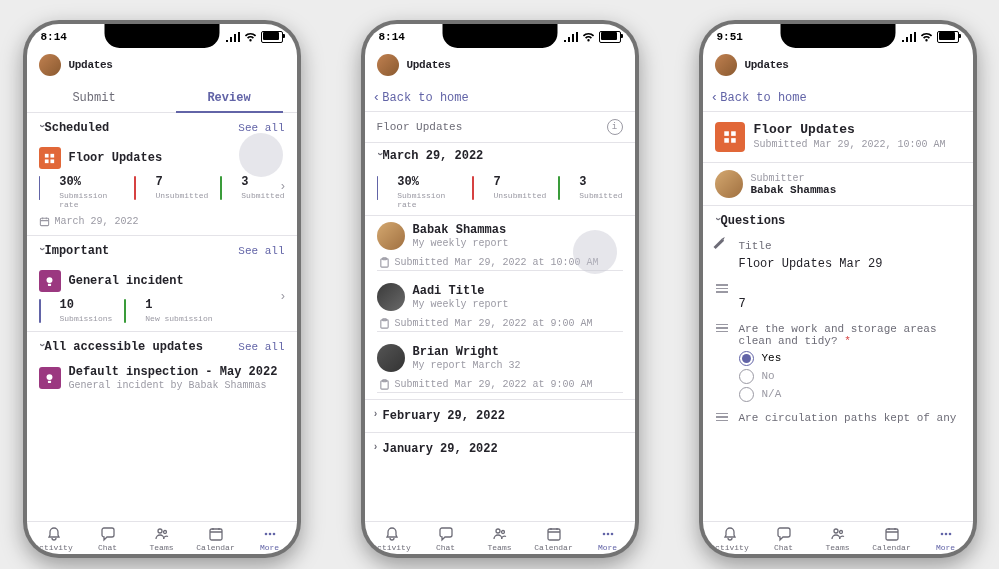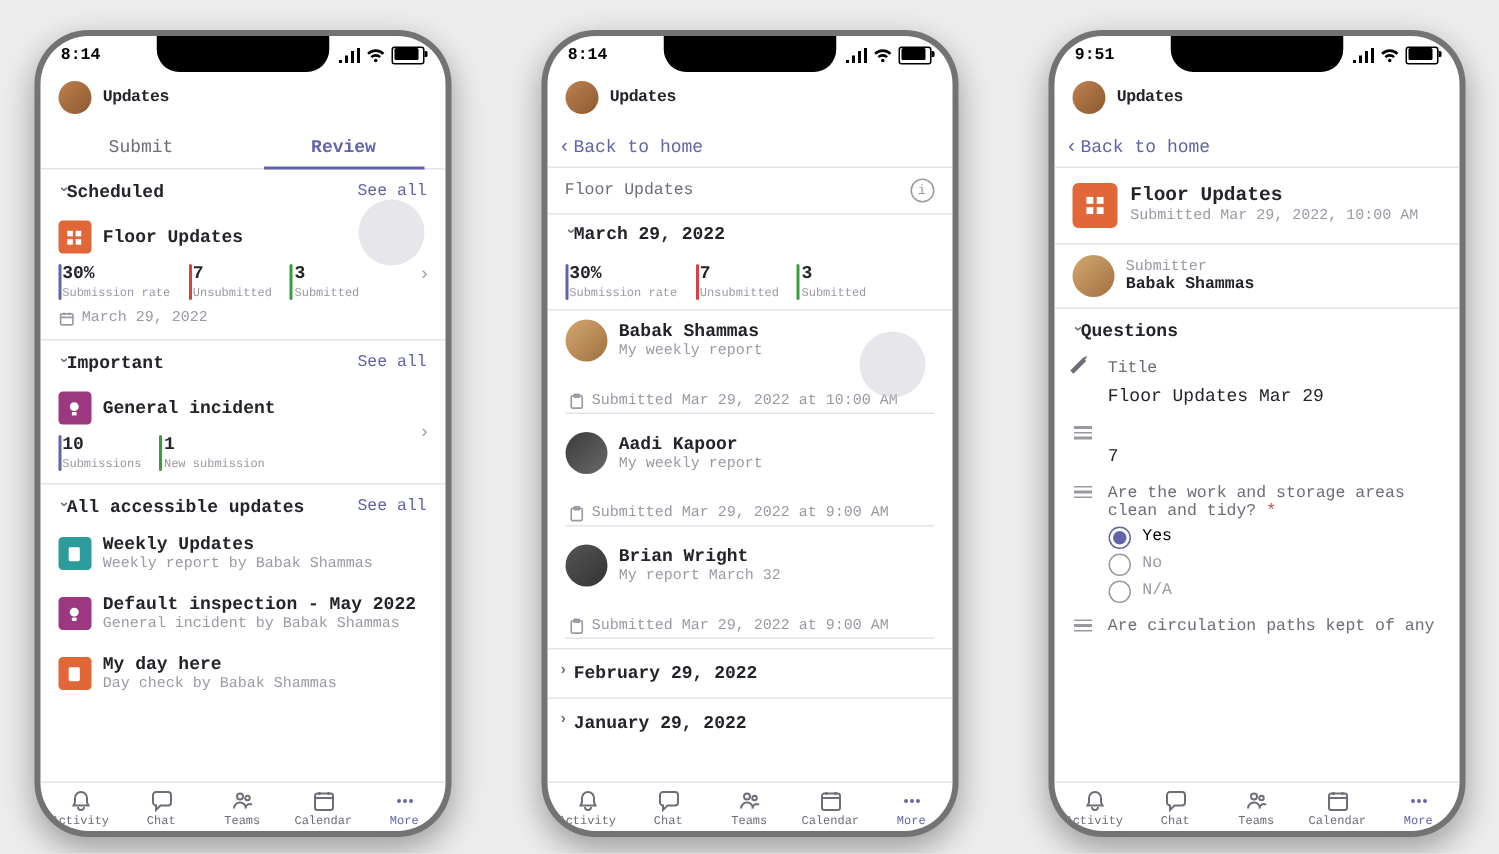--- a/index.html
+++ b/index.html
@@ -51,34 +51,34 @@
   .grp .chev.right{transform:none;}
   .seeall{font-size:11px;color:var(--accent);cursor:pointer;}
   
   .card{padding:8px 12px;border-bottom:1px solid var(--border);position:relative;}
   .cardtop{display:flex;align-items:center;gap:8px;}
   .tile{width:22px;height:22px;border-radius:3px;display:flex;align-items:center;justify-content:center;flex:none;}
   .tile svg, .tile .ic{width:13px;height:13px;}
   .cardtitle{font-size:12px;font-weight:700;color:var(--txt);}
   .chevr{position:absolute;right:10px;top:50%;transform:translateY(-50%);color:var(--txt3);font-size:12px;}
   .metrics{display:flex;align-items:stretch;gap:12px;margin-top:7px;}
-  .metric{display:flex;gap:1px;align-items:center;}
+  .metric{display:flex;gap:19px;align-items:flex-start;}
   .mbar{width:2px;height:24px;border-radius:2px;}
   .metric .num{font-size:12px;font-weight:700;color:var(--txt);line-height:1;}
   .metric .lab{font-size:8px;color:var(--txt3);margin-top:3px;}
   .dateline{display:flex;align-items:center;gap:5px;font-size:10px;color:var(--txt3);margin-top:7px;}
   .calicon{width:11px;height:11px;}
   
   .row{display:flex;align-items:center;gap:8px;padding:7px 12px;}
   .rowtxt .t{font-size:12px;font-weight:700;color:var(--txt);}
   .rowtxt .s{font-size:10px;color:var(--txt3);margin-top:1px;}
   
   .person{padding:6px 12px;}
   .prow{display:flex;align-items:center;gap:8px;}
-  .psub{display:flex;align-items:center;gap:5px;font-size:10px;color:var(--txt3);padding:4px 0 2px 2px;border-bottom:1px solid var(--border);margin-top:17px;}
+  .psub{display:flex;align-items:center;gap:5px;font-size:10px;color:var(--txt3);padding:4px 0 2px 2px;border-bottom:1px solid var(--border);margin-top:3px;}
   .section-flat{padding:7px 12px;font-size:11px;color:var(--txt2);border-bottom:1px solid var(--border);display:flex;align-items:center;justify-content:space-between;}
   .info{width:14px;height:14px;border:1px solid var(--txt3);border-radius:50%;display:inline-flex;align-items:center;justify-content:center;font-size:9px;color:var(--txt3);}
   
   .detailhdr{display:flex;gap:9px;padding:10px 12px;border-bottom:1px solid var(--border);align-items:flex-start;}
   .bigtile{width:30px;height:30px;border-radius:4px;background:var(--tile-orange);display:flex;align-items:center;justify-content:center;}
   .quest{padding:8px 12px;}
   .qrow{display:flex;align-items:flex-start;gap:10px;margin-bottom:4px;}
   .qic{width:14px;flex:none;color:var(--txt3);display:flex;justify-content:center;padding-top:1px;}
   .qlabel{font-size:11px;color:var(--txt2);}
   .qlabel .req{color:var(--red);}
@@ -226,53 +226,31 @@
 
         <div class="grp">
           <span class="lbl">
                 <span class="chev">›</span>
                 <span>All accessible updates</span>
               </span>
           <span class="seeall">See all</span>
         </div>
 
         <div class="row">
-          <span class="tile" style="background:var(--tile-teal)">
-            <svg viewBox="0 0 14 14" fill="#fff">
-                  <rect x="3" y="2" width="8" height="10" rx="1"></rect>
-                </svg>
-          </span>
-          <div class="rowtxt">
-                <div class="t">Weekly Updates</div>
-                <div class="s">Weekly report by Babak Shammas</div>
-              </div>
-        </div>
-        <div class="row">
           <span class="tile" style="background:var(--tile-purple)">
             <svg viewBox="0 0 14 14" fill="#fff">
                   <circle cx="7" cy="5.5" r="3.2"></circle>
                   <rect x="5.3" y="9.3" width="3.4" height="2.5" rx=".5"></rect>
                 </svg>
           </span>
           <div class="rowtxt">
                 <div class="t">Default inspection - May 2022</div>
                 <div class="s">General incident by Babak Shammas</div>
               </div>
         </div>
-        <div class="row">
-          <span class="tile" style="background:var(--tile-orange)">
-            <svg viewBox="0 0 14 14" fill="#fff">
-                  <rect x="3" y="2" width="8" height="10" rx="1"></rect>
-                </svg>
-          </span>
-          <div class="rowtxt">
-                <div class="t">My day here</div>
-                <div class="s">Day check by Babak Shammas</div>
-              </div>
-        </div>
 
       </div>
         </div>
       <div class="nav">
         <div class="navitem">
             <svg class="navic" viewBox="0 0 16 16" fill="none" stroke="currentColor" stroke-width="1.3">
               <path d="M8 2a4 4 0 00-4 4v3l-1 2h10l-1-2V6a4 4 0 00-4-4zM6 12a2 2 0 004 0"></path>
             </svg>
             <span>Activity</span>
           </div>
@@ -385,21 +363,21 @@
                   <rect x="4" y="1" width="4" height="2" rx=".5"></rect>
                 </svg>
                 <span>Submitted Mar 29, 2022 at 10:00 AM</span>
               </div>
           <span class="ghost" style="width:44px;height:44px;right:18px;top:14px;"></span>
         </div>
         <div class="person">
           <div class="prow">
             <span class="avatar lg" style="background:linear-gradient(135deg,#3a3a3a,#6a6a6a);"></span>
             <div class="rowtxt">
-                  <div class="t">Aadi Kapoor</div>
+                  <div class="t">Aadi Title</div>
                   <div class="s">My weekly report</div>
                 </div>
           </div>
           <div class="psub">
                 <svg class="calicon" viewBox="0 0 12 12" fill="none" stroke="#9a99a3" stroke-width="1.2">
                   <rect x="2" y="2" width="8" height="9" rx="1"></rect>
                   <rect x="4" y="1" width="4" height="2" rx=".5"></rect>
                 </svg>
                 <span>Submitted Mar 29, 2022 at 9:00 AM</span>
               </div>

